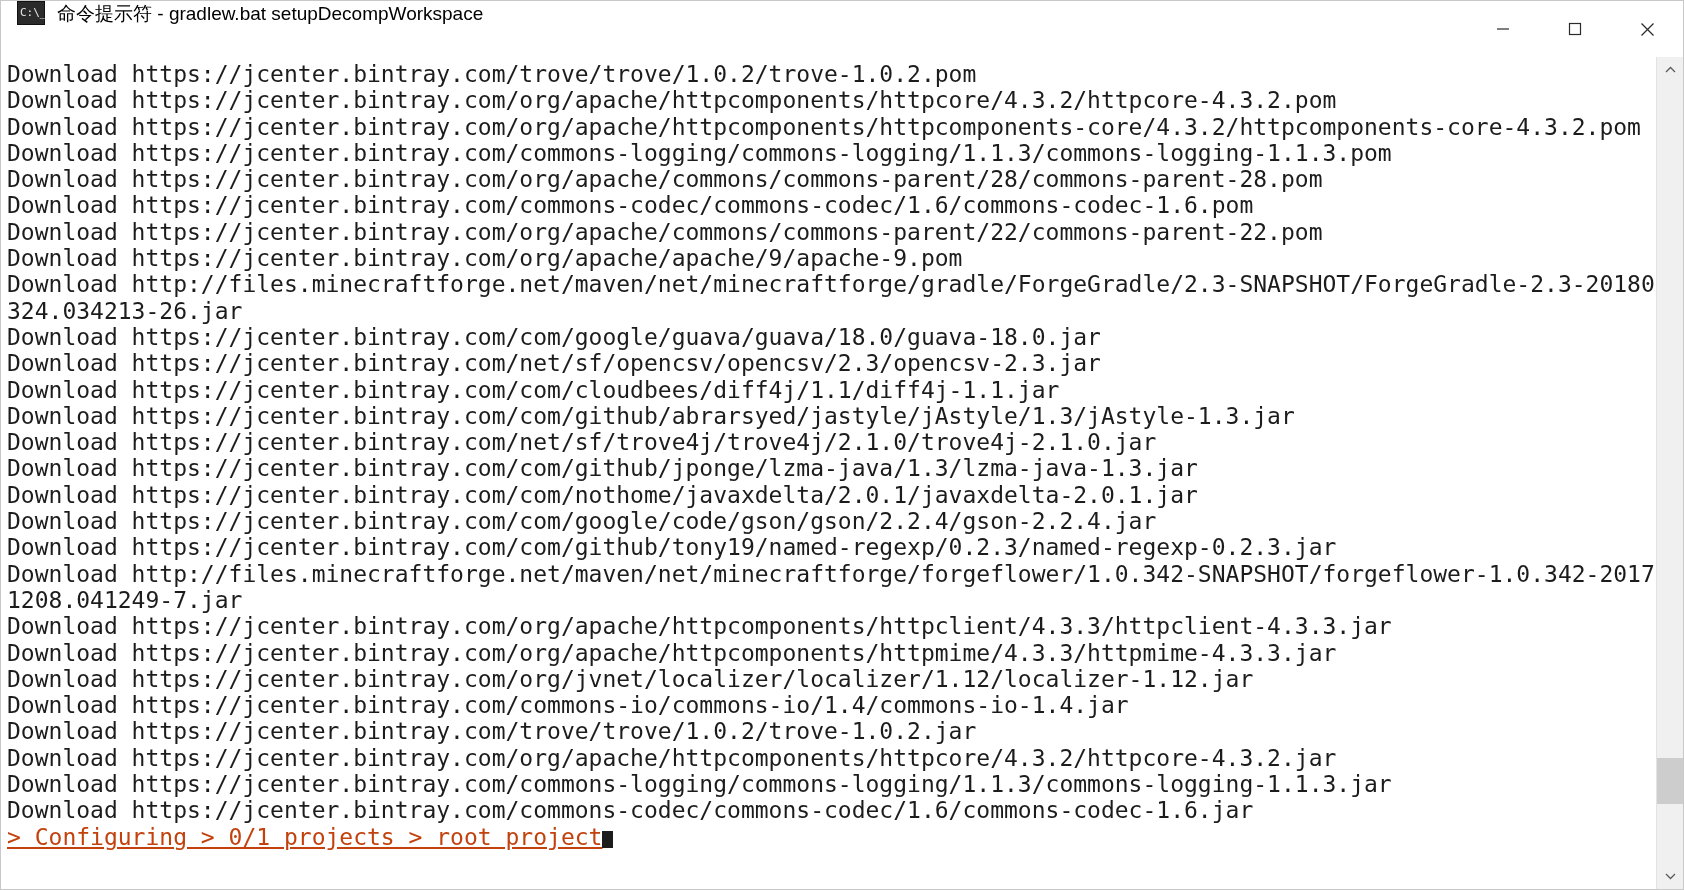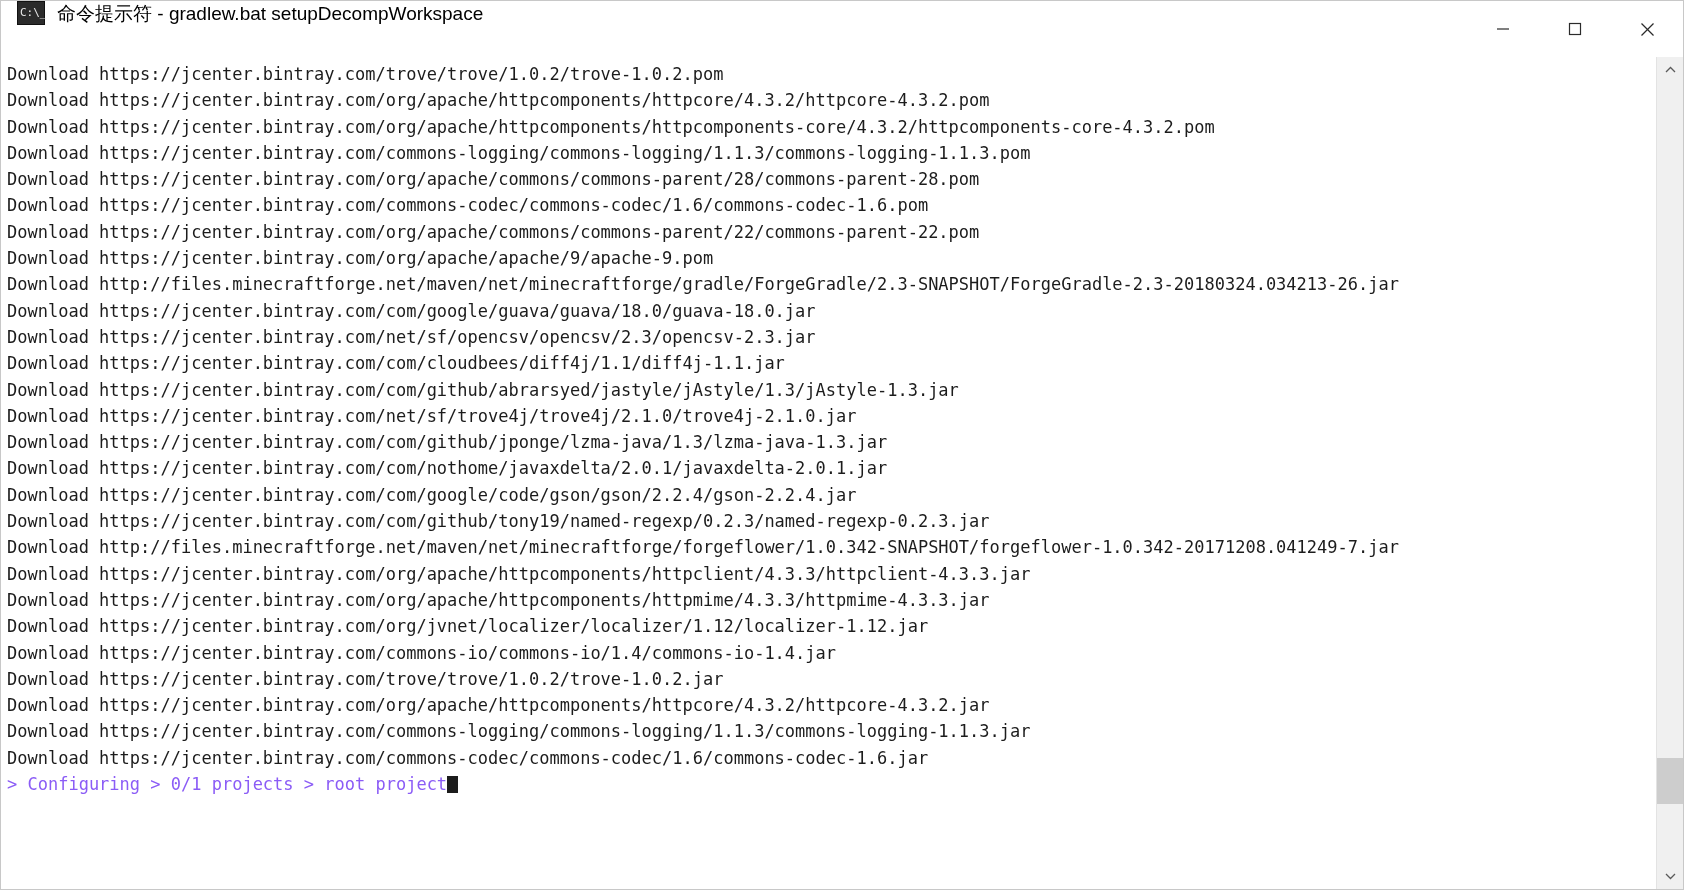--- a/index.html
+++ b/index.html
@@ -82,34 +82,35 @@
     display: flex;
     position: relative;
     overflow: hidden;
     background: #ffffff;
   }
   .console-text {
     flex: 1;
     padding: 4px 0 0 6px;
     box-sizing: border-box;
     font-family: "DejaVu Sans Mono", monospace;
-    font-size: 17px;
+    font-size: 23px;
     line-height: 26.3px;
     color: #1c1c1c;
     letter-spacing: 0px;
     white-space: pre-wrap;
     word-break: break-all;
     overflow: hidden;
   }
   .line {
     white-space: pre-wrap;
     word-break: break-all;
   }
   .status-line {
-    color: #8b5cf6;
+    color: #c2410c;
+    text-decoration: underline;
   }
   .cursor {
     display: inline-block;
     width: 11px;
     height: 17px;
     background: #1c1c1c;
     vertical-align: -3px;
   }
 
   

